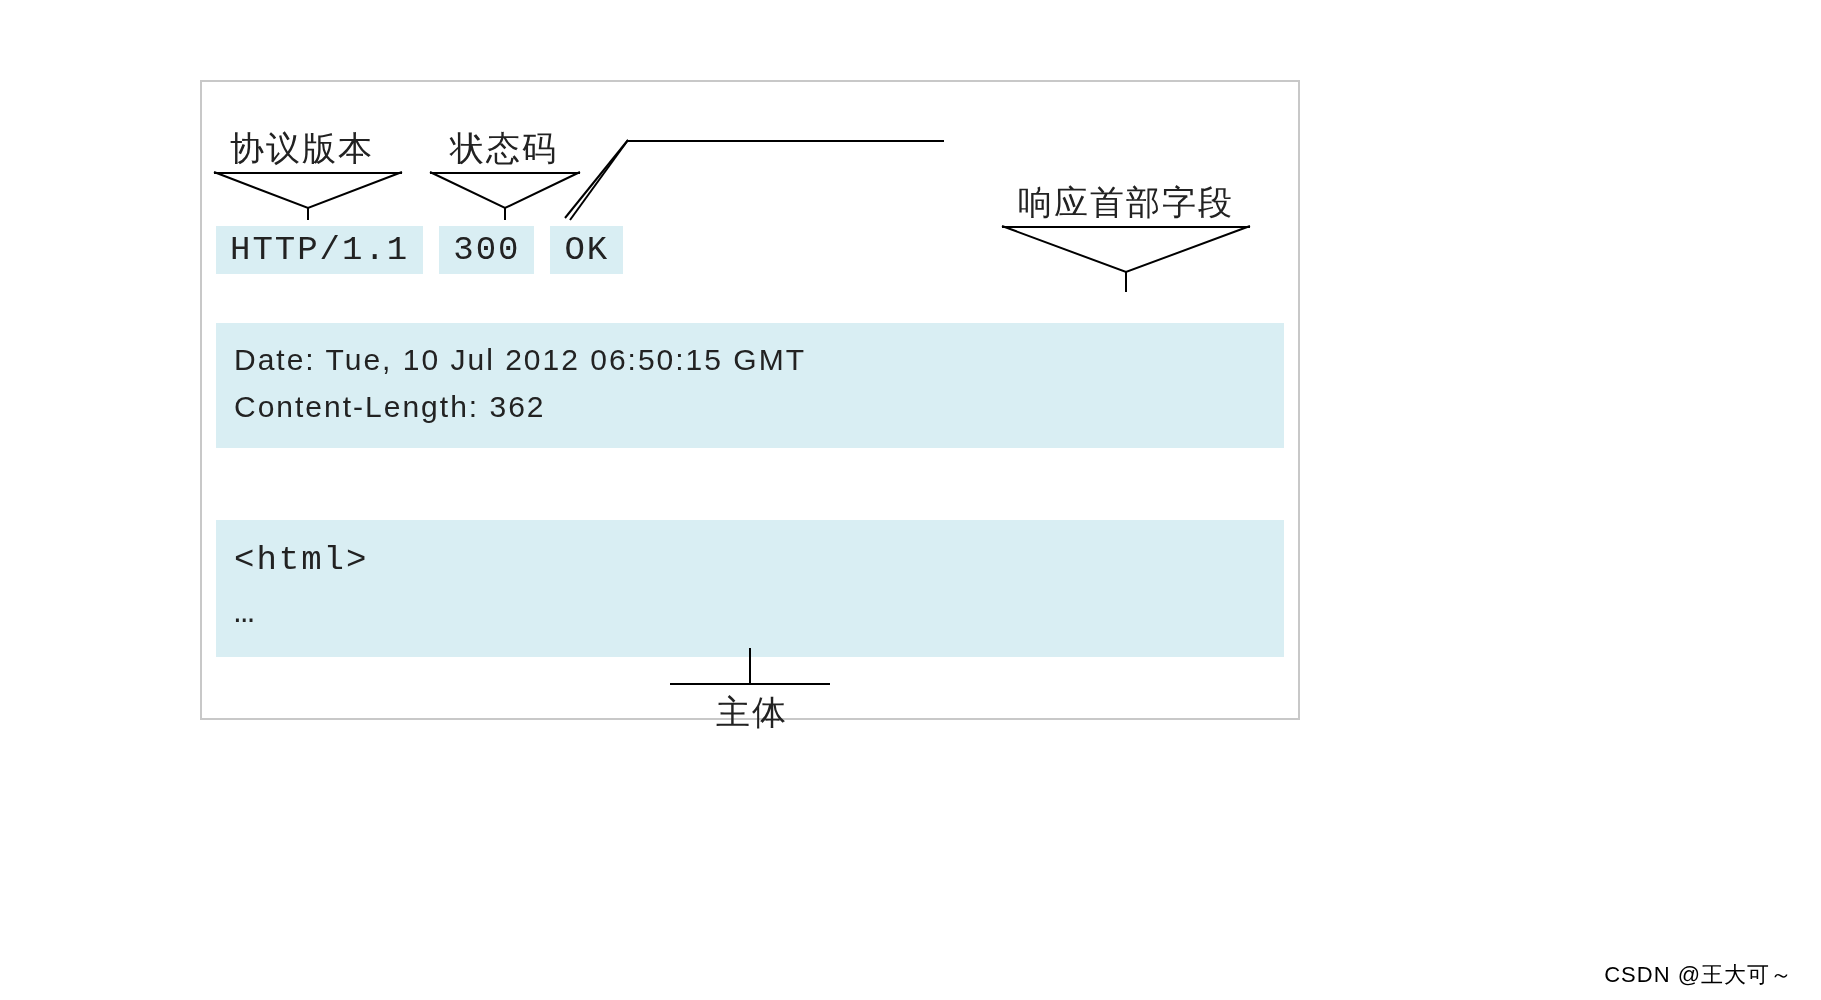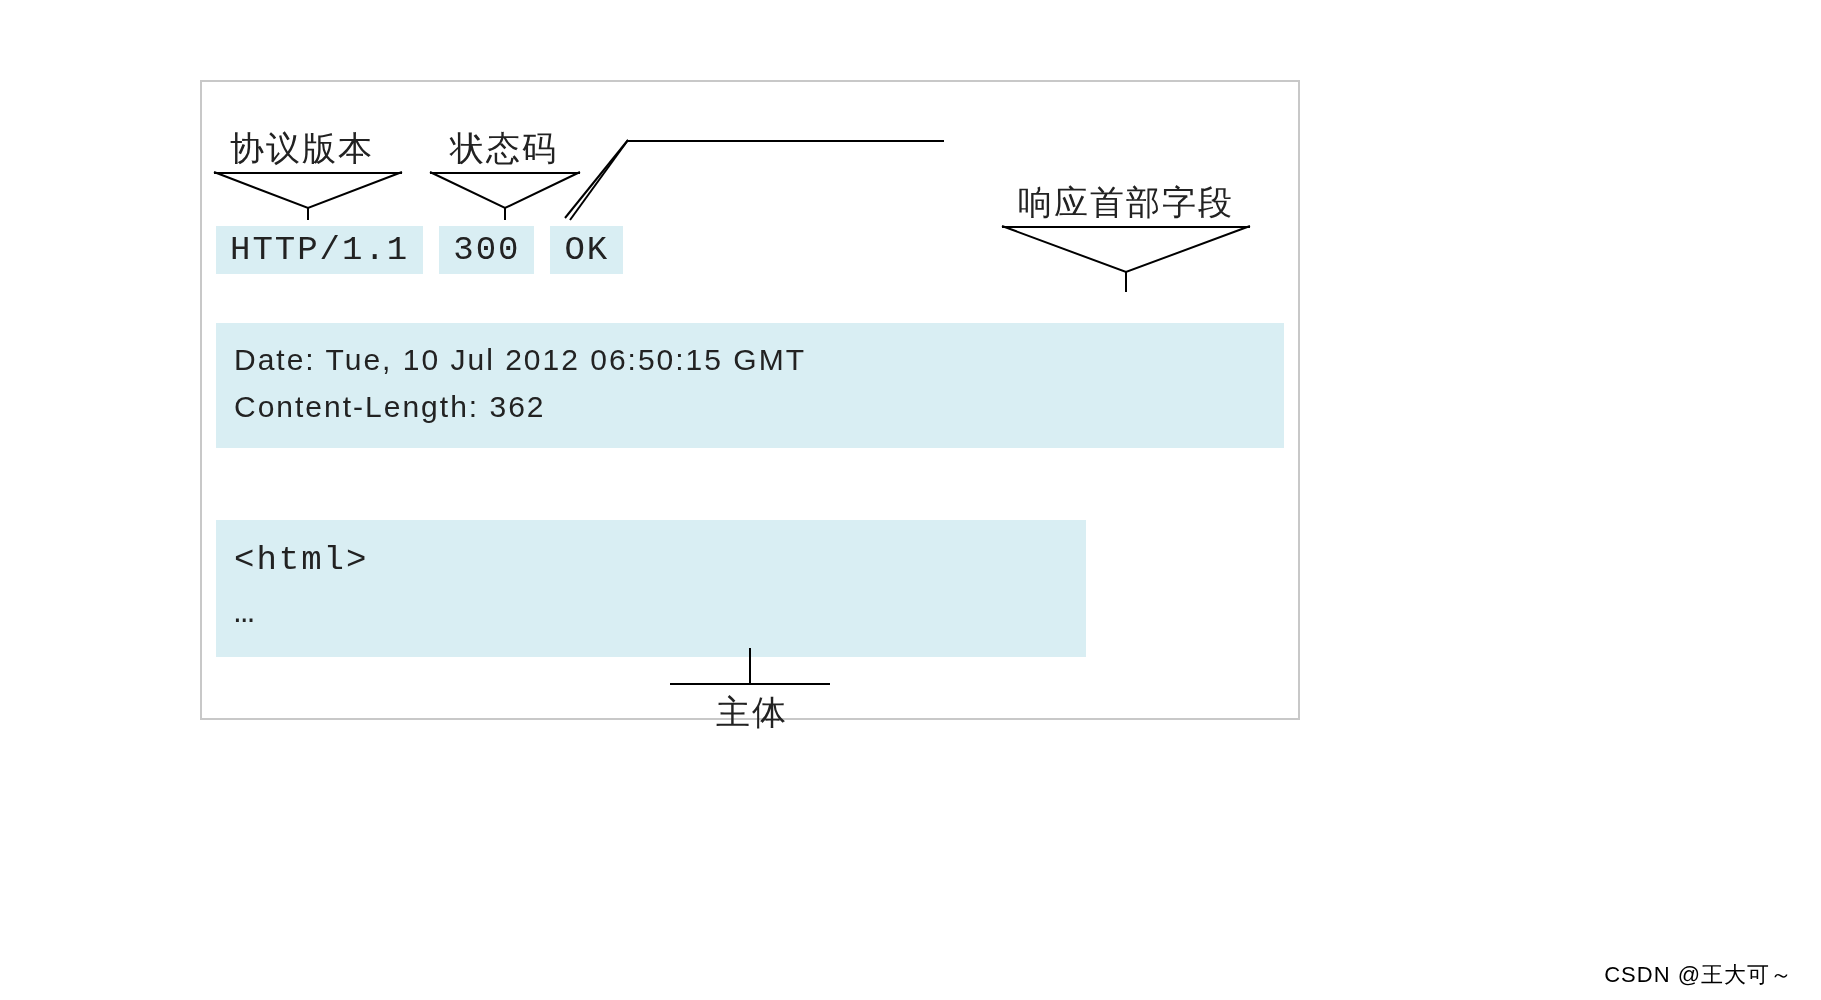--- a/index.html
+++ b/index.html
@@ -67,21 +67,21 @@
     font-family: Liberation Sans, sans-serif;
     font-size: 30px;
     letter-spacing: 2px;
     line-height: 1.55;
     margin-top: 33px;
   }
   .body-block {
     position: absolute;
     left: 216px;
     top: 520px;
-    width: 870px;
+    width: 1068px;
     background: #d9eef3;
     padding: 14px 18px 18px 18px;
     box-sizing: border-box;
     font-family: "Courier New", monospace;
     font-size: 34px;
     letter-spacing: 2px;
     line-height: 1.55;
   }
   
   .caption {

